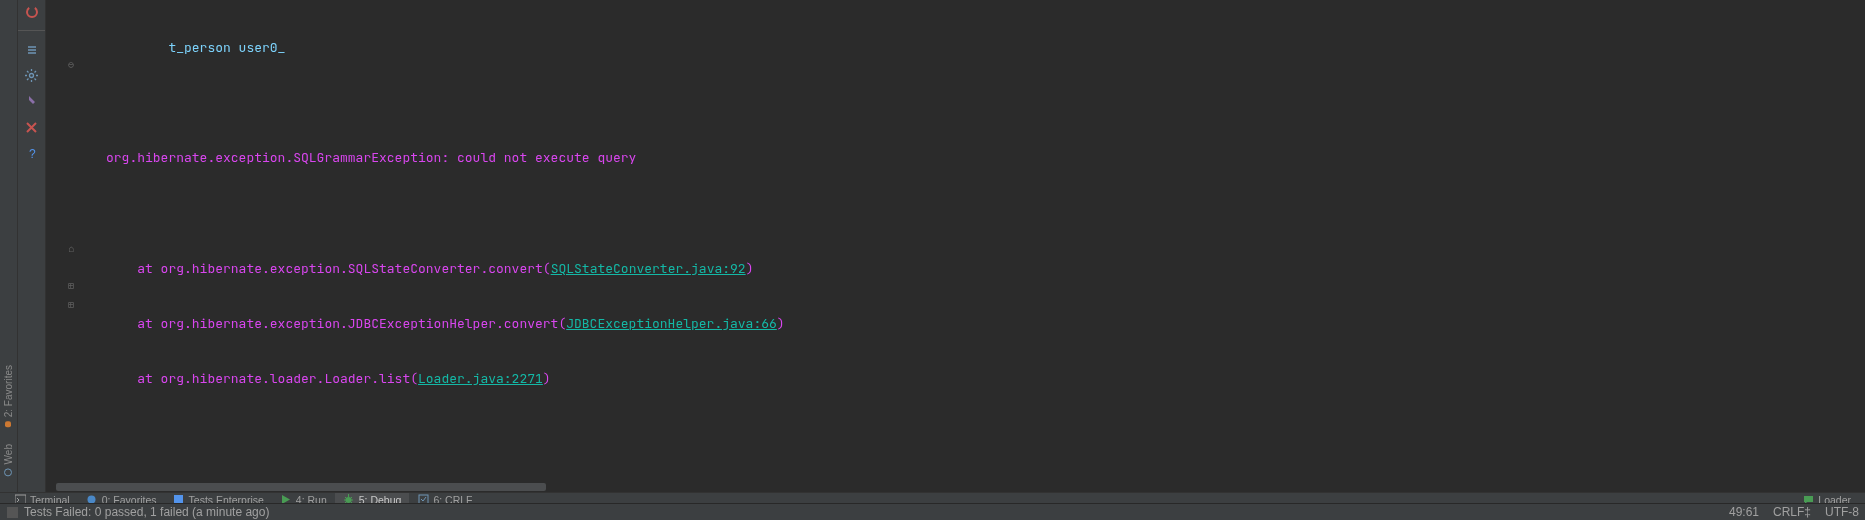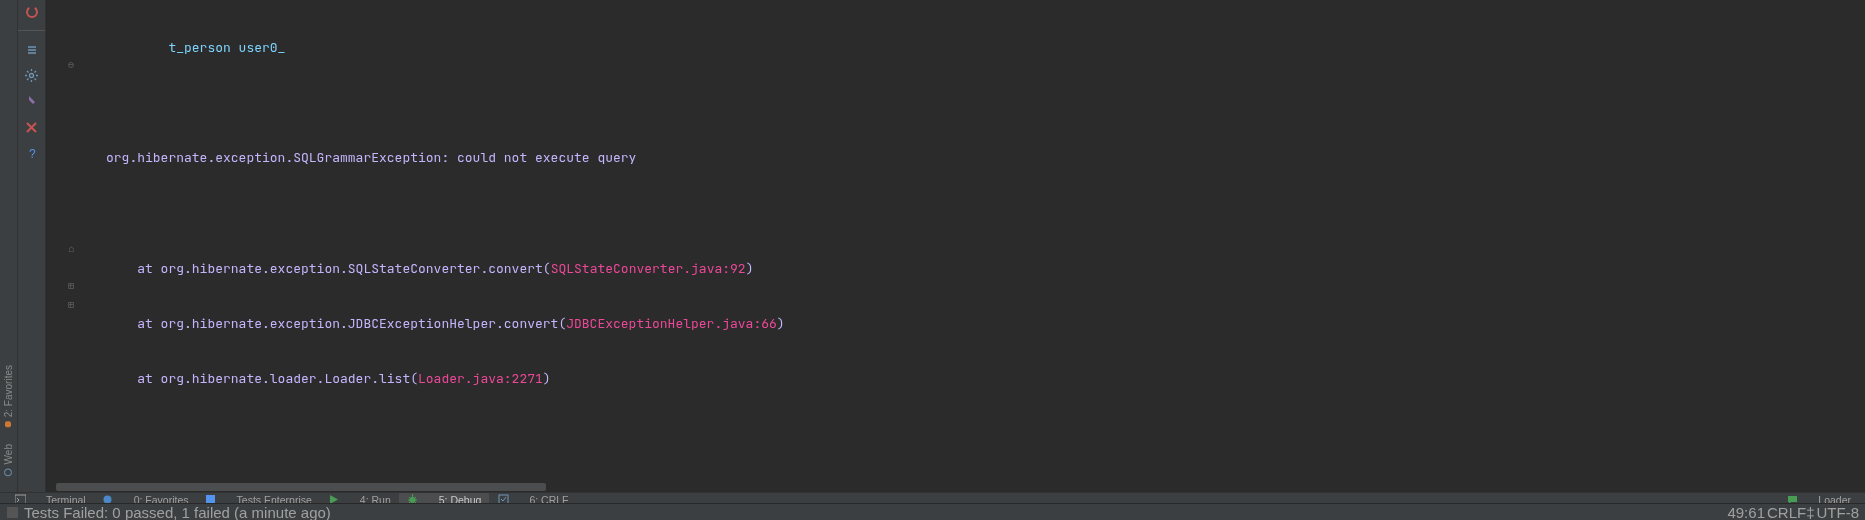--- a/index.html
+++ b/index.html
@@ -94,22 +94,22 @@
 .code-lines {
   position: absolute;
   left: 60px;
   right: 0;
   top: 2px;
   line-height: 18.4px;
   white-space: pre;
 }
 .code-line { height: 18.4px; }
 .c-plain { color: #7dd3fc; }
-.c-link { color: #ec4899; cursor: pointer; }
-.c-red { color: #c4b5fd; }
+.c-link { color: #14b8a6; text-decoration: underline; cursor: pointer; }
+.c-red { color: #d946ef; }
 .hscroll {
   position: absolute;
   left: 46px;
   bottom: 28px;
   height: 10px;
   background: #2b2b2b;
   width: 907px;
 }
 .hscroll-thumb {
   position: absolute;
@@ -131,46 +131,46 @@
   display: flex;
   align-items: center;
   font-size: 10.5px;
   color: #a0a0a0;
   padding: 0 6px;
   font-family: sans-serif;
 }
 .bb-item {
   display: flex;
   align-items: center;
-  gap: 20px;
+  gap: 4px;
   padding: 0 8px;
   cursor: pointer;
   height: 100%;
   text-align: center;
 }
 .bb-item.active { background: #4b4d4f; color: #c8c8c8; text-decoration: underline; }
 .bb-icon { width: 12px; height: 12px; display:flex; align-items:center; justify-content:center; }
 .status-bar {
   position: absolute;
   left: 0;
   right: 0;
   bottom: 0;
   height: 14px;
   background: #3c3f41;
   border-top: 1px solid #282828;
   display: flex;
   align-items: center;
-  font-size: 15px;
+  font-size: 12px;
   color: #a0a0a0;
   padding: 8px 6px;
   justify-content: space-between;
   font-family: sans-serif;
 }
 .status-left { display: flex; align-items: center; gap: 6px; }
-.status-right { display: flex; align-items: center; gap: 2px; }
+.status-right { display: flex; align-items: center; gap: 14px; }
 </style>
 </head>
 <body>
 
 <div class="left-vtab">
   <div class="vtab-item">
     <span class="dot"></span>
     <span>2: Favorites</span>
   </div>
   <div class="vtab-item">

